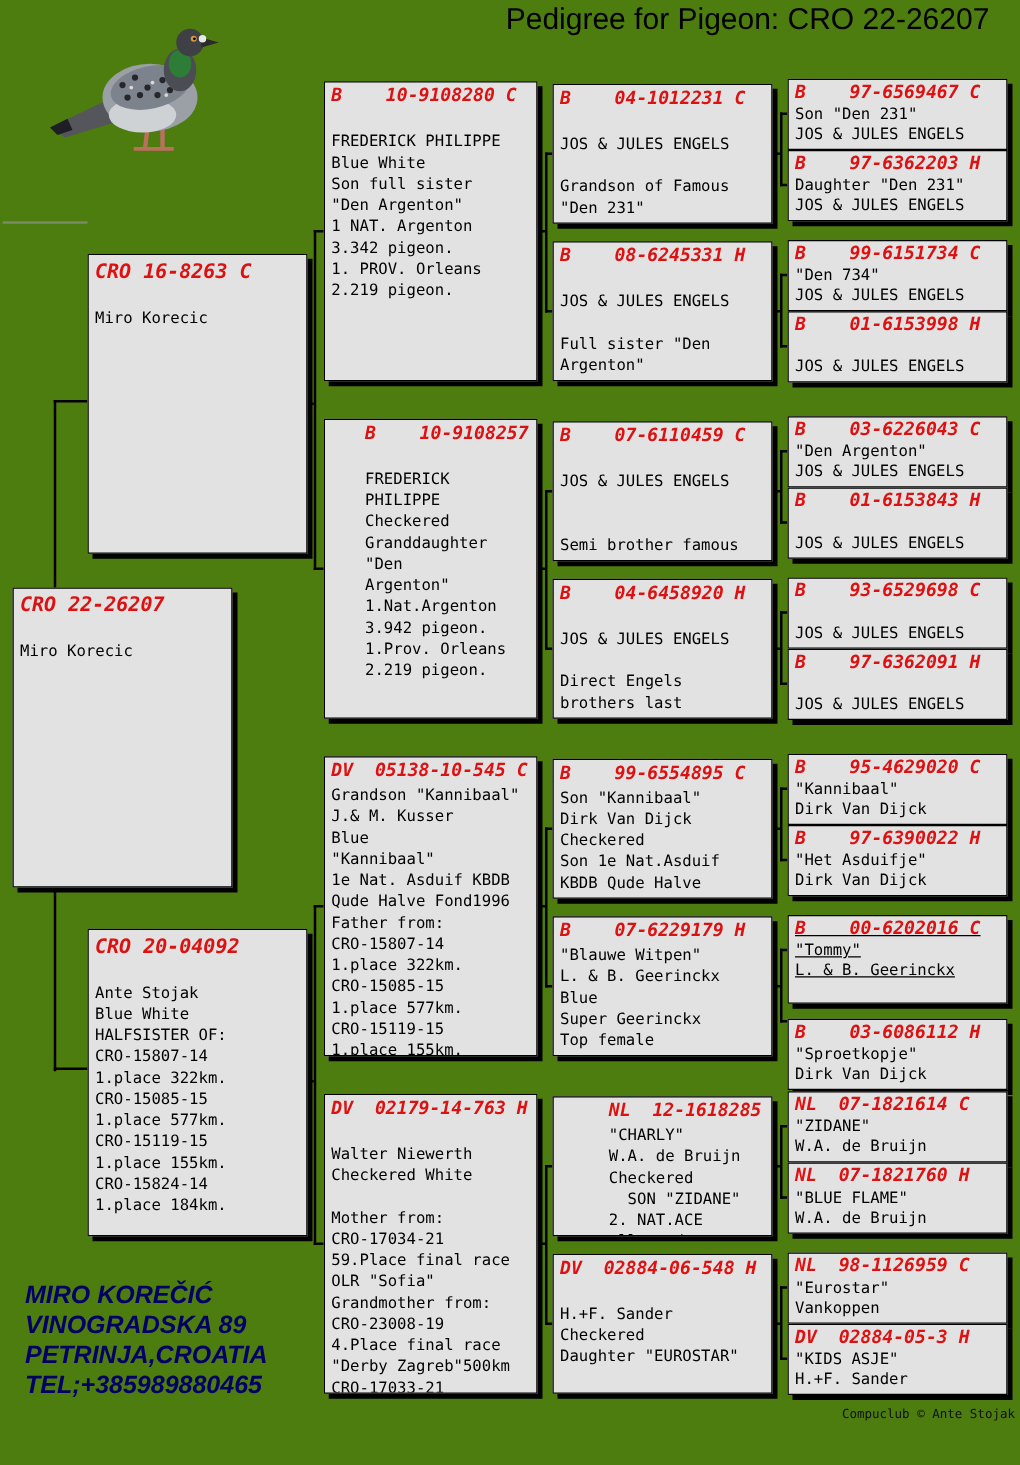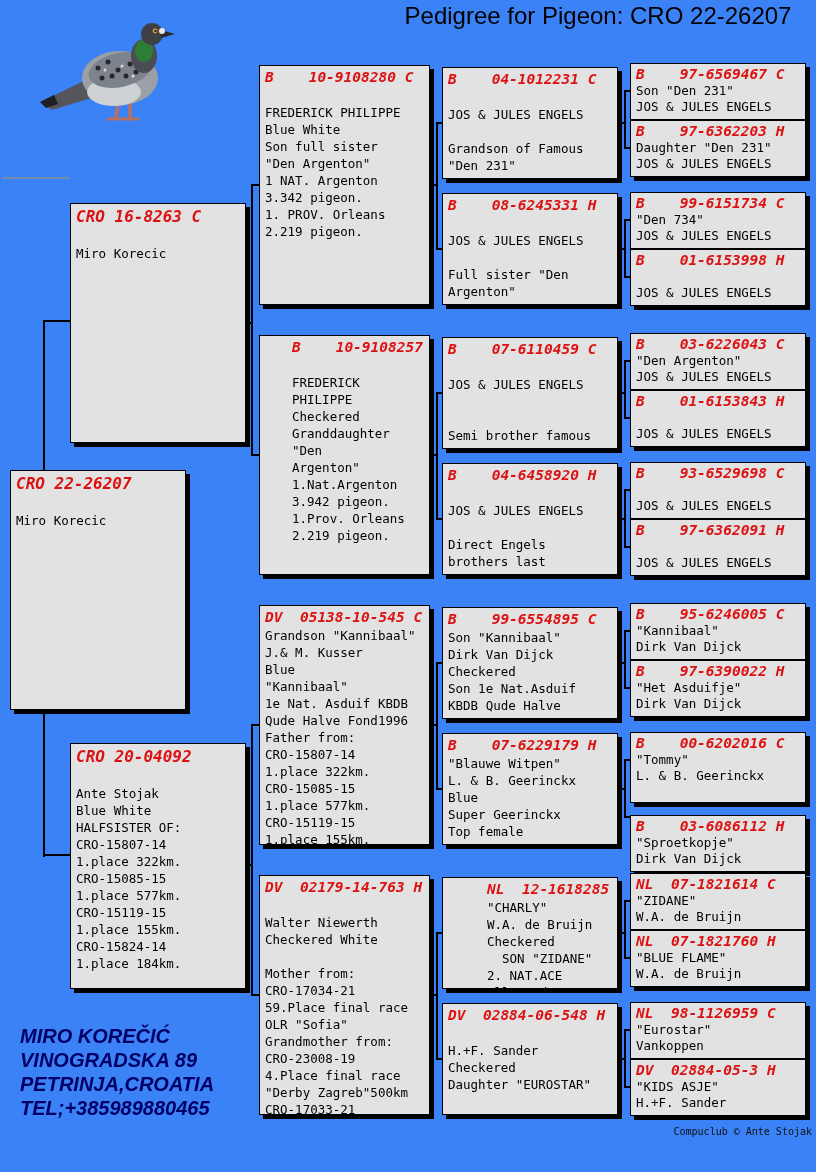--- a/index.html
+++ b/index.html
@@ -1,16 +1,16 @@
 <!DOCTYPE html>
 <html><head>
 <meta charset="utf-8">
 <style>
   html,body{margin:0;padding:0;background:#fff;}
-  #page{position:relative;width:816px;height:1172px;background:#3b82f6;
+  #page{position:relative;width:816px;height:1172px;background:#4d7c0f;
         font-family:"DejaVu Sans Mono",monospace;overflow:hidden;}
   #title{position:absolute;left:380px;top:2px;width:436px;text-align:center;
          font-family:"Liberation Sans",sans-serif;font-size:24px;color:#000;}
   .pbox{position:absolute;background:#e2e2e2;border:1px solid #000;
         box-shadow:4px 4px 0 0 #000;box-sizing:border-box;
         padding:2px 5px;overflow:hidden;}
   .ring{font-weight:bold;font-style:italic;color:#dd1111;white-space:pre;
         font-size:14.5px;line-height:19px;}
   .btxt{white-space:pre-wrap;font-size:12.5px;line-height:17px;color:#000;}
   .box-left .ring{font-size:16px;line-height:22px;}
@@ -313,30 +313,30 @@
       <div class="ring">B    93-6529698 C</div>
       <div class="btxt">
 JOS &amp; JULES ENGELS</div>
     </div>
     <div class="pbox box-g5" style="left: 630px; top: 519px; width: 176px; height: 57px;">
       <div class="ring">B    97-6362091 H</div>
       <div class="btxt">
 JOS &amp; JULES ENGELS</div>
     </div>
     <div class="pbox box-g5" style="left: 630px; top: 603px; width: 176px; height: 57px;">
-      <div class="ring">B    95-6246005 C</div>
+      <div class="ring">B    95-4629020 C</div>
       <div class="btxt">"Kannibaal"
 Dirk Van Dijck</div>
     </div>
     <div class="pbox box-g5" style="left: 630px; top: 660px; width: 176px; height: 57px;">
       <div class="ring">B    97-6390022 H</div>
       <div class="btxt">"Het Asduifje"
 Dirk Van Dijck</div>
     </div>
-    <div class="pbox box-g5" style="left: 630px; top: 732px; width: 176px; height: 71px;">
+    <div class="pbox box-g5" style="left: 630px; top: 732px; width: 176px; height: 71px; text-decoration: underline;">
       <div class="ring">B    00-6202016 C</div>
       <div class="btxt">"Tommy"
 L. &amp; B. Geerinckx</div>
     </div>
     <div class="pbox box-g5" style="left: 630px; top: 789px; width: 176px; height: 57px; margin-top: 26px;">
       <div class="ring">B    03-6086112 H</div>
       <div class="btxt">"Sproetkopje"
 Dirk Van Dijck</div>
     </div>
     <div class="pbox box-g5" style="left: 630px; top: 873px; width: 176px; height: 57px;">

